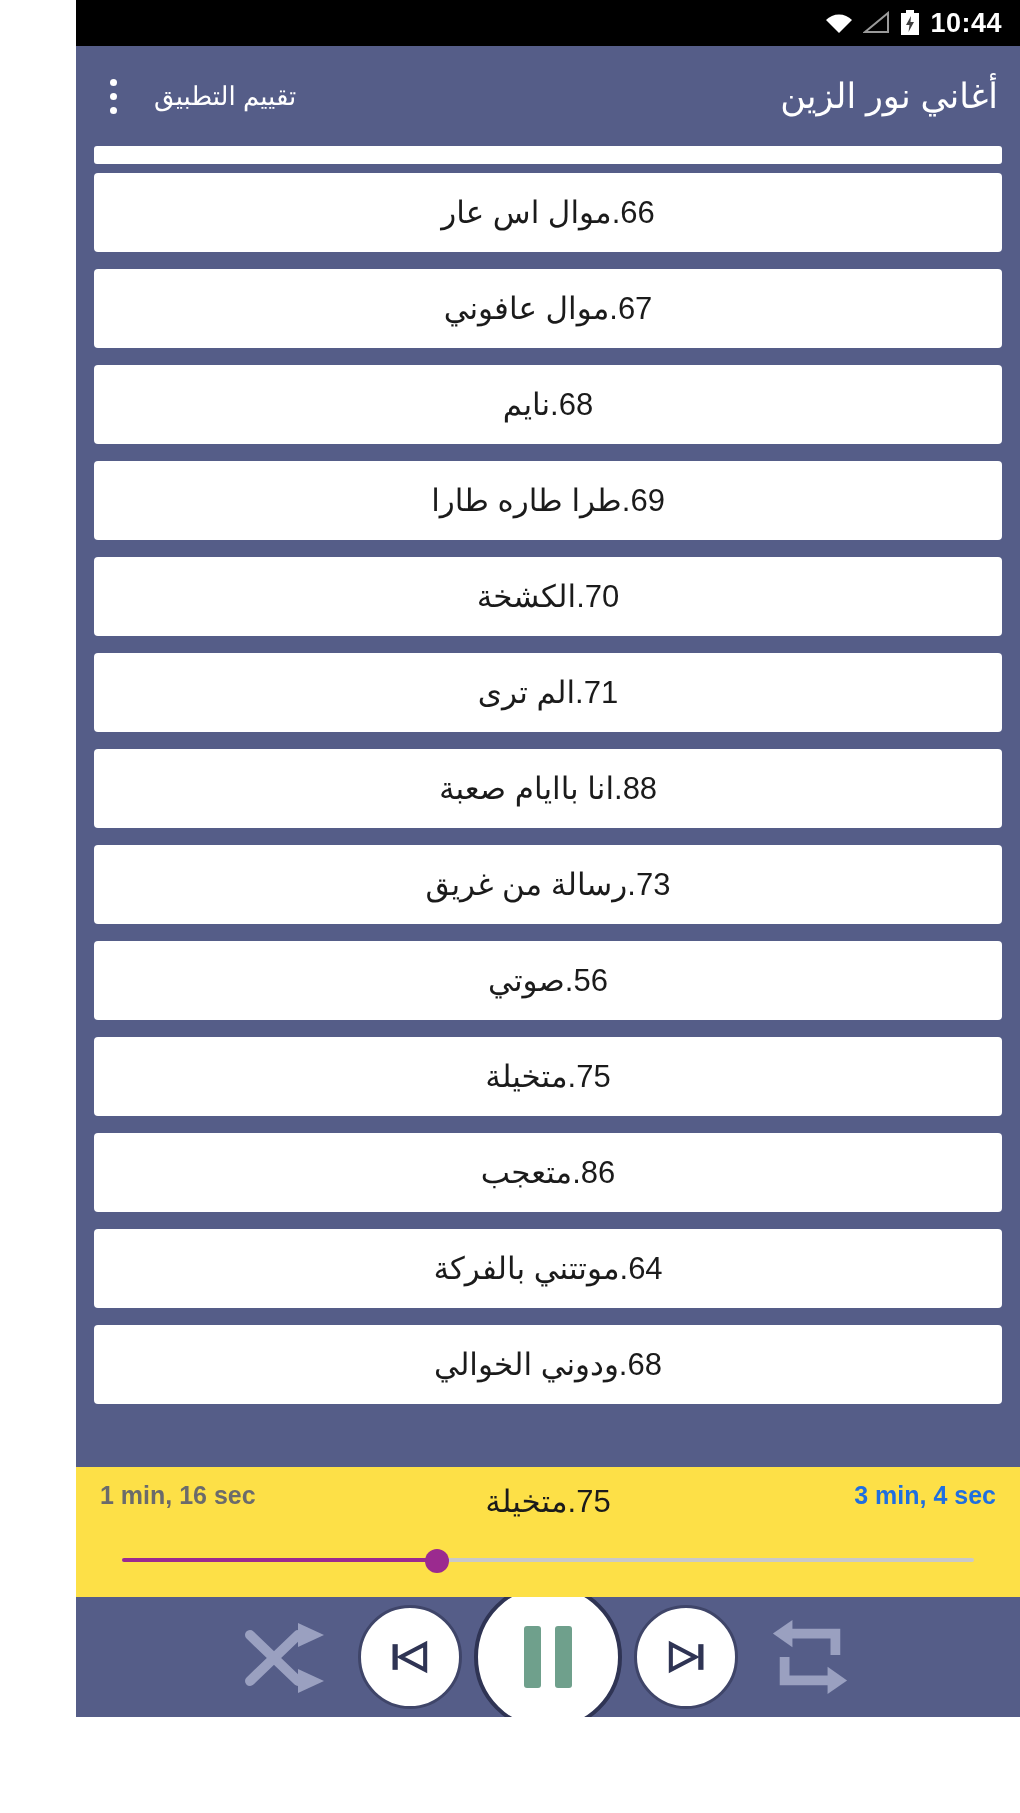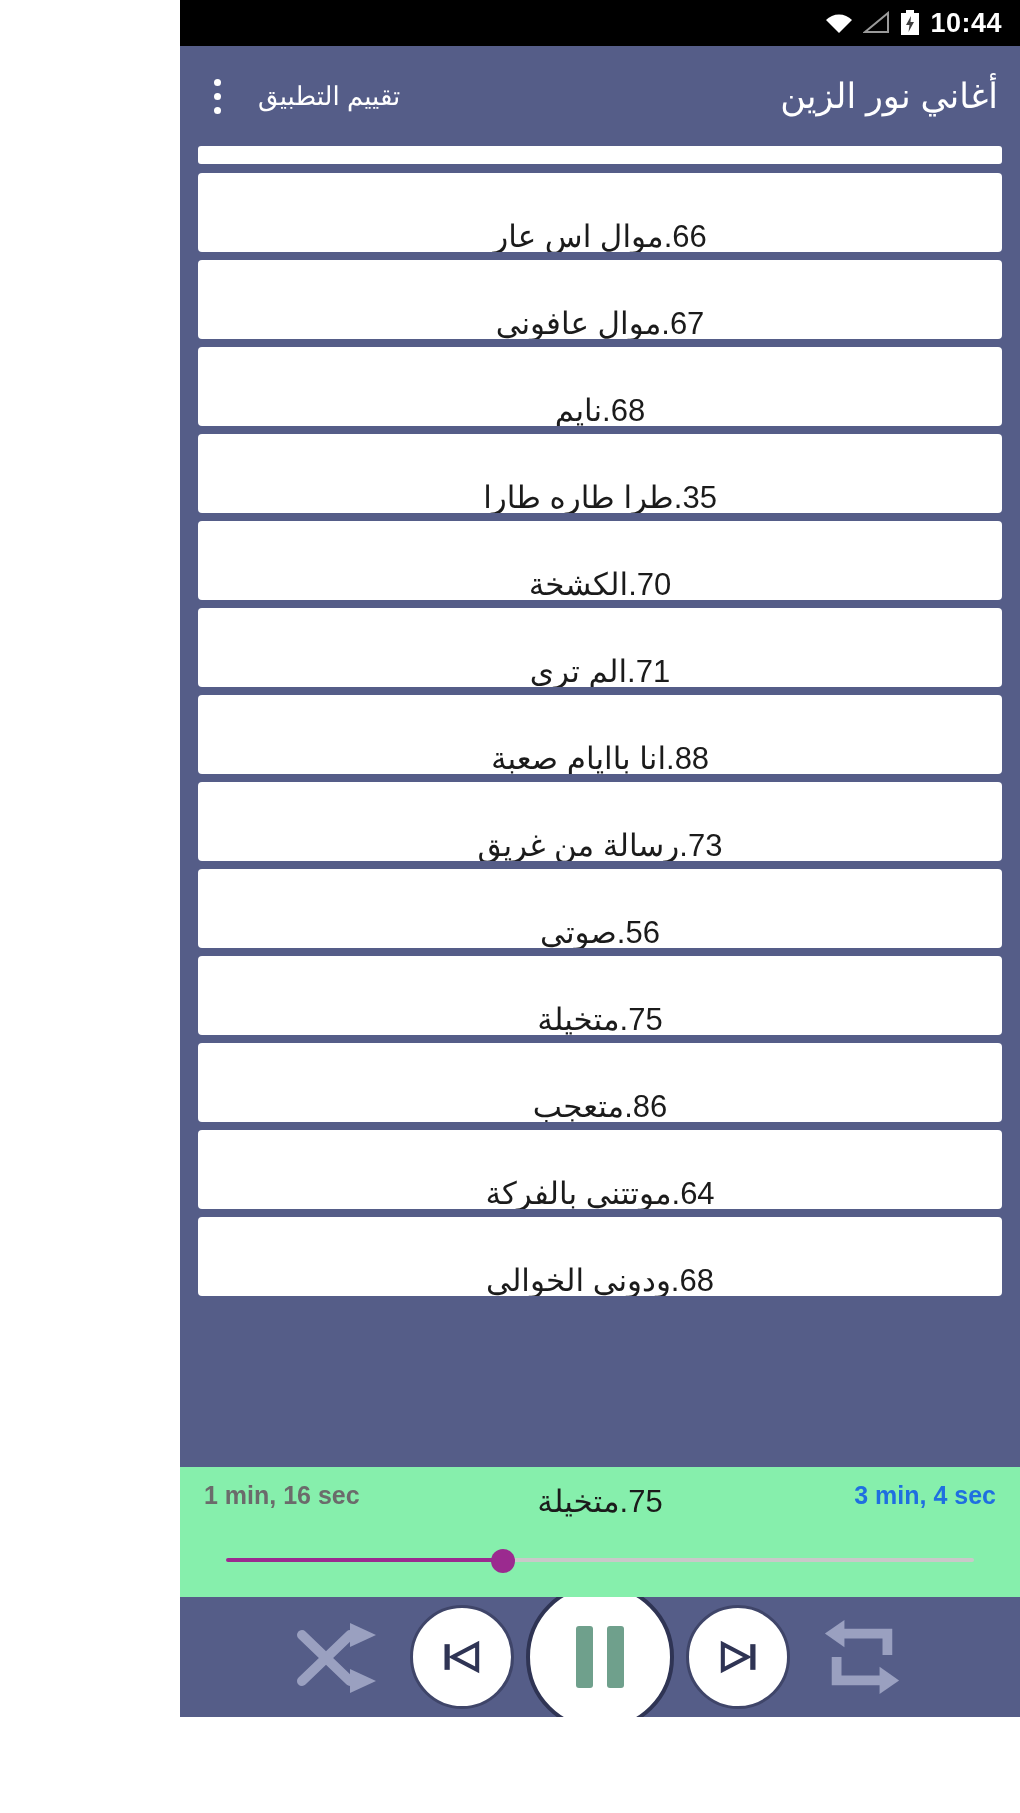--- a/index.html
+++ b/index.html
@@ -5,21 +5,21 @@
   * { box-sizing: border-box; margin: 0; padding: 0; }
   html, body {
     width: 1020px;
     height: 1813px;
     background: #ffffff;
     font-family: "Liberation Sans", sans-serif;
     overflow: hidden;
   }
   .phone {
     position: relative;
-    width: 840px;
+    width: 944px;
     height: 1813px;
     background: #555d88;
     display: flex;
     flex-direction: column;
   }
 
   
   .statusbar {
     height: 46px;
     background: #000000;
@@ -91,38 +91,38 @@
   .list-top-partial {
     height: 18px;
     background: #ffffff;
     border-radius: 3px;
     margin-bottom: 9px;
   }
   .song-row {
     height: 79px;
     background: #ffffff;
     border-radius: 4px;
-    margin-bottom: 8px;
-    display: flex;
-    align-items: flex-end;
+    margin-bottom: 17px;
+    display: flex;
+    align-items: center;
     justify-content: center;
     overflow: hidden;
   }
   .song-row span {
     font-size: 31px;
     color: #1b1b1b;
     line-height: 1;
     white-space: nowrap;
   }
 
   
   .nowplaying {
     position: relative;
     height: 130px;
-    background: #86efac;
+    background: #fde047;
     padding: 14px 24px 0 24px;
   }
   .np-times {
     display: flex;
     flex-direction: row;
     align-items: flex-start;
     justify-content: space-between;
     direction: ltr;
   }
   .np-elapsed {
@@ -269,21 +269,21 @@
     <div class="song-row">
       <span>66.موال اس عار</span>
     </div>
     <div class="song-row">
       <span>67.موال عافوني</span>
     </div>
     <div class="song-row">
       <span>68.نايم</span>
     </div>
     <div class="song-row">
-      <span>35.طرا طاره طارا</span>
+      <span>69.طرا طاره طارا</span>
     </div>
     <div class="song-row">
       <span>70.الكشخة</span>
     </div>
     <div class="song-row">
       <span>71.الم ترى</span>
     </div>
     <div class="song-row">
       <span>88.انا باايام صعبة</span>
     </div>

